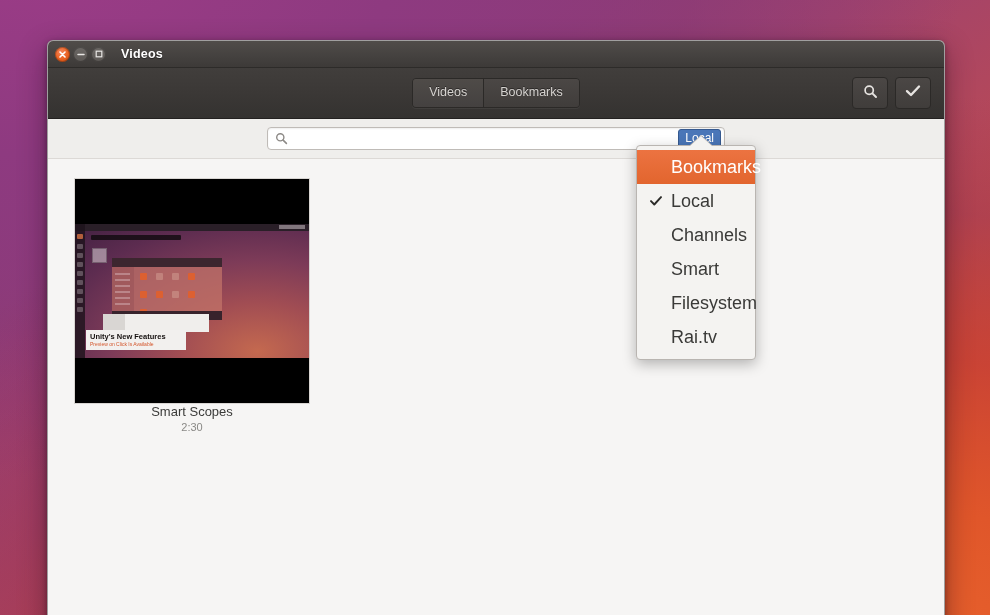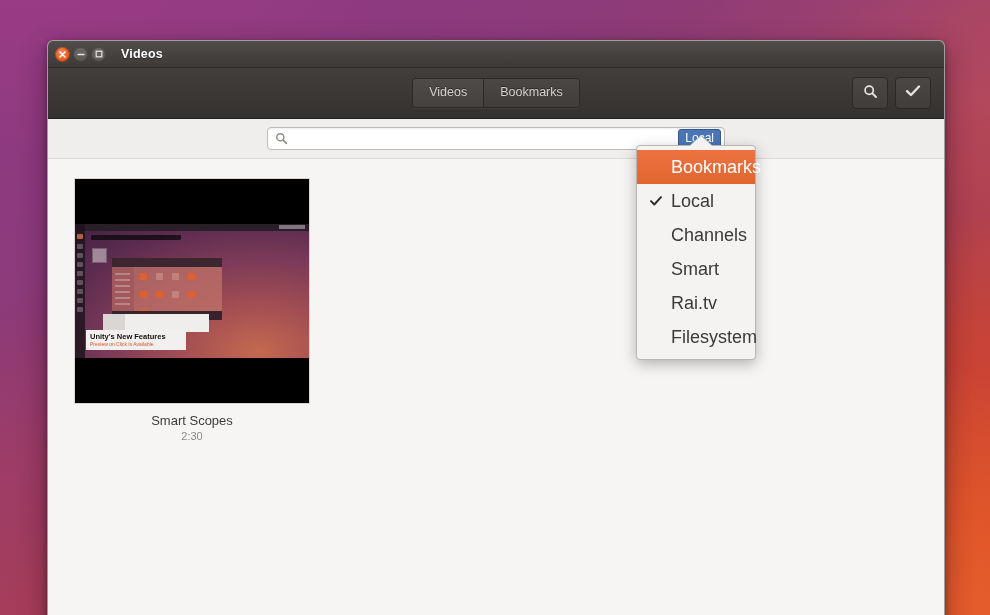--- a/index.html
+++ b/index.html
@@ -328,21 +328,20 @@
     font-family: "Liberation Sans", sans-serif;
   }
   .t-caption .cap2 {
     font-size: 5px; color: #d4552a; line-height: 7px; white-space: nowrap;
     font-family: "Liberation Sans", sans-serif;
   }
   .vid-title {
     text-align: center;
     font-size: 13px;
     color: #3b3b39;
-    margin-top: 9px;
   }
   .vid-dur {
     text-align: center;
     font-size: 11px;
     color: #8a8986;
     margin-top: 2px;
   }
 </style>
 </head>
 <body>
@@ -477,20 +476,20 @@
       </span>
       <span>Local</span>
     </div>
     <div class="dd-item">
       <span>Channels</span>
     </div>
     <div class="dd-item">
       <span>Smart</span>
     </div>
     <div class="dd-item">
+      <span>Filesystem</span>
+    </div>
+    <div class="dd-item">
       <span>Rai.tv</span>
     </div>
-    <div class="dd-item">
-      <span>Filesystem</span>
-    </div>
   </div>
 
 </div>
 
 </body></html>

